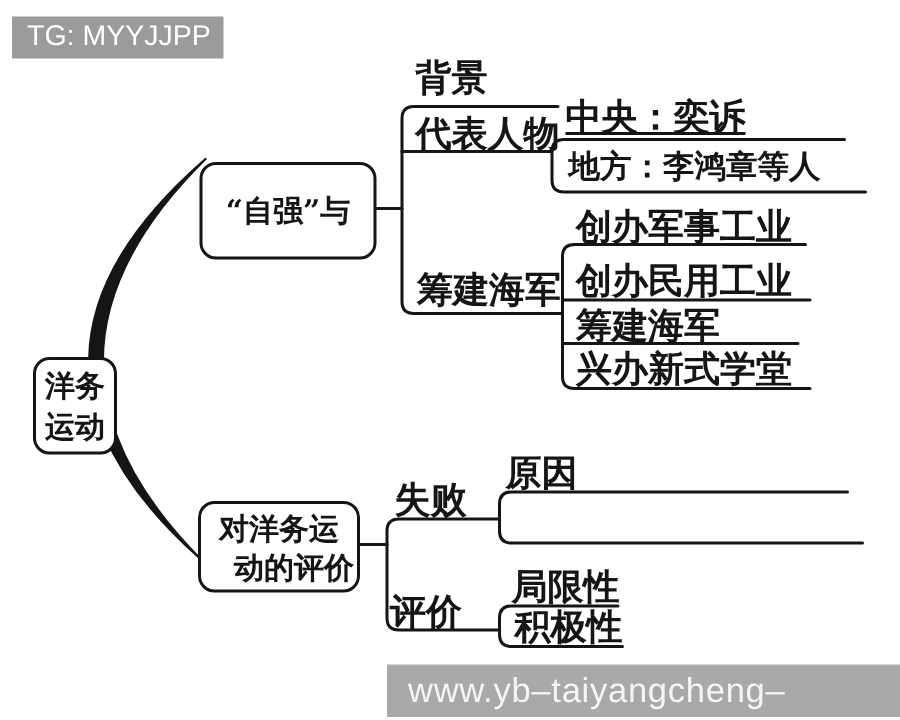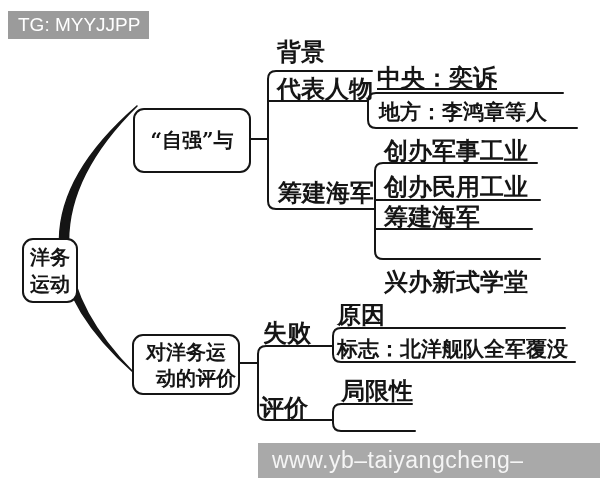--- a/index.html
+++ b/index.html
@@ -78,23 +78,23 @@
   </div>
 
   <div class="lbl" style="left:277px;top:40px;">背景</div>
   <div class="lbl" style="left:277px;top:77px;">代表人物</div>
   <div class="lbl" style="left:377px;top:66px;text-decoration:underline;">中央：奕诉</div>
   <div class="lbl small" style="left:379px;top:102px;font-family:Liberation Mono, monospace;">地方：李鸿章等人</div>
   <div class="lbl" style="left:278px;top:181px;">筹建海军</div>
   <div class="lbl" style="left:384px;top:139px;">创办军事工业</div>
   <div class="lbl" style="left:384px;top:175px;">创办民用工业</div>
   <div class="lbl" style="left:384px;top:205px;">筹建海军</div>
-  <div class="lbl" style="left:384px;top:234px;margin-top:36px;">兴办新式学堂</div>
+  <div class="lbl" style="left:384px;top:234px;">兴办新式学堂</div>
 
   <div class="lbl" style="left:263px;top:321px;">失败</div>
   <div class="lbl" style="left:337px;top:303px;">原因</div>
-  <div class="lbl small" style="left:337px;top:337px;">标志：北洋舰队全军覆没</div>
   <div class="lbl" style="left:260px;top:396px;">评价</div>
   <div class="lbl" style="left:341px;top:379px;">局限性</div>
+  <div class="lbl" style="left:343px;top:406px;">积极性</div>
 
   <div class="badge">TG: MYYJJPP</div>
   <div class="watermark">www.yb–taiyangcheng–app.com</div>
 </div>
 
 </body></html>

